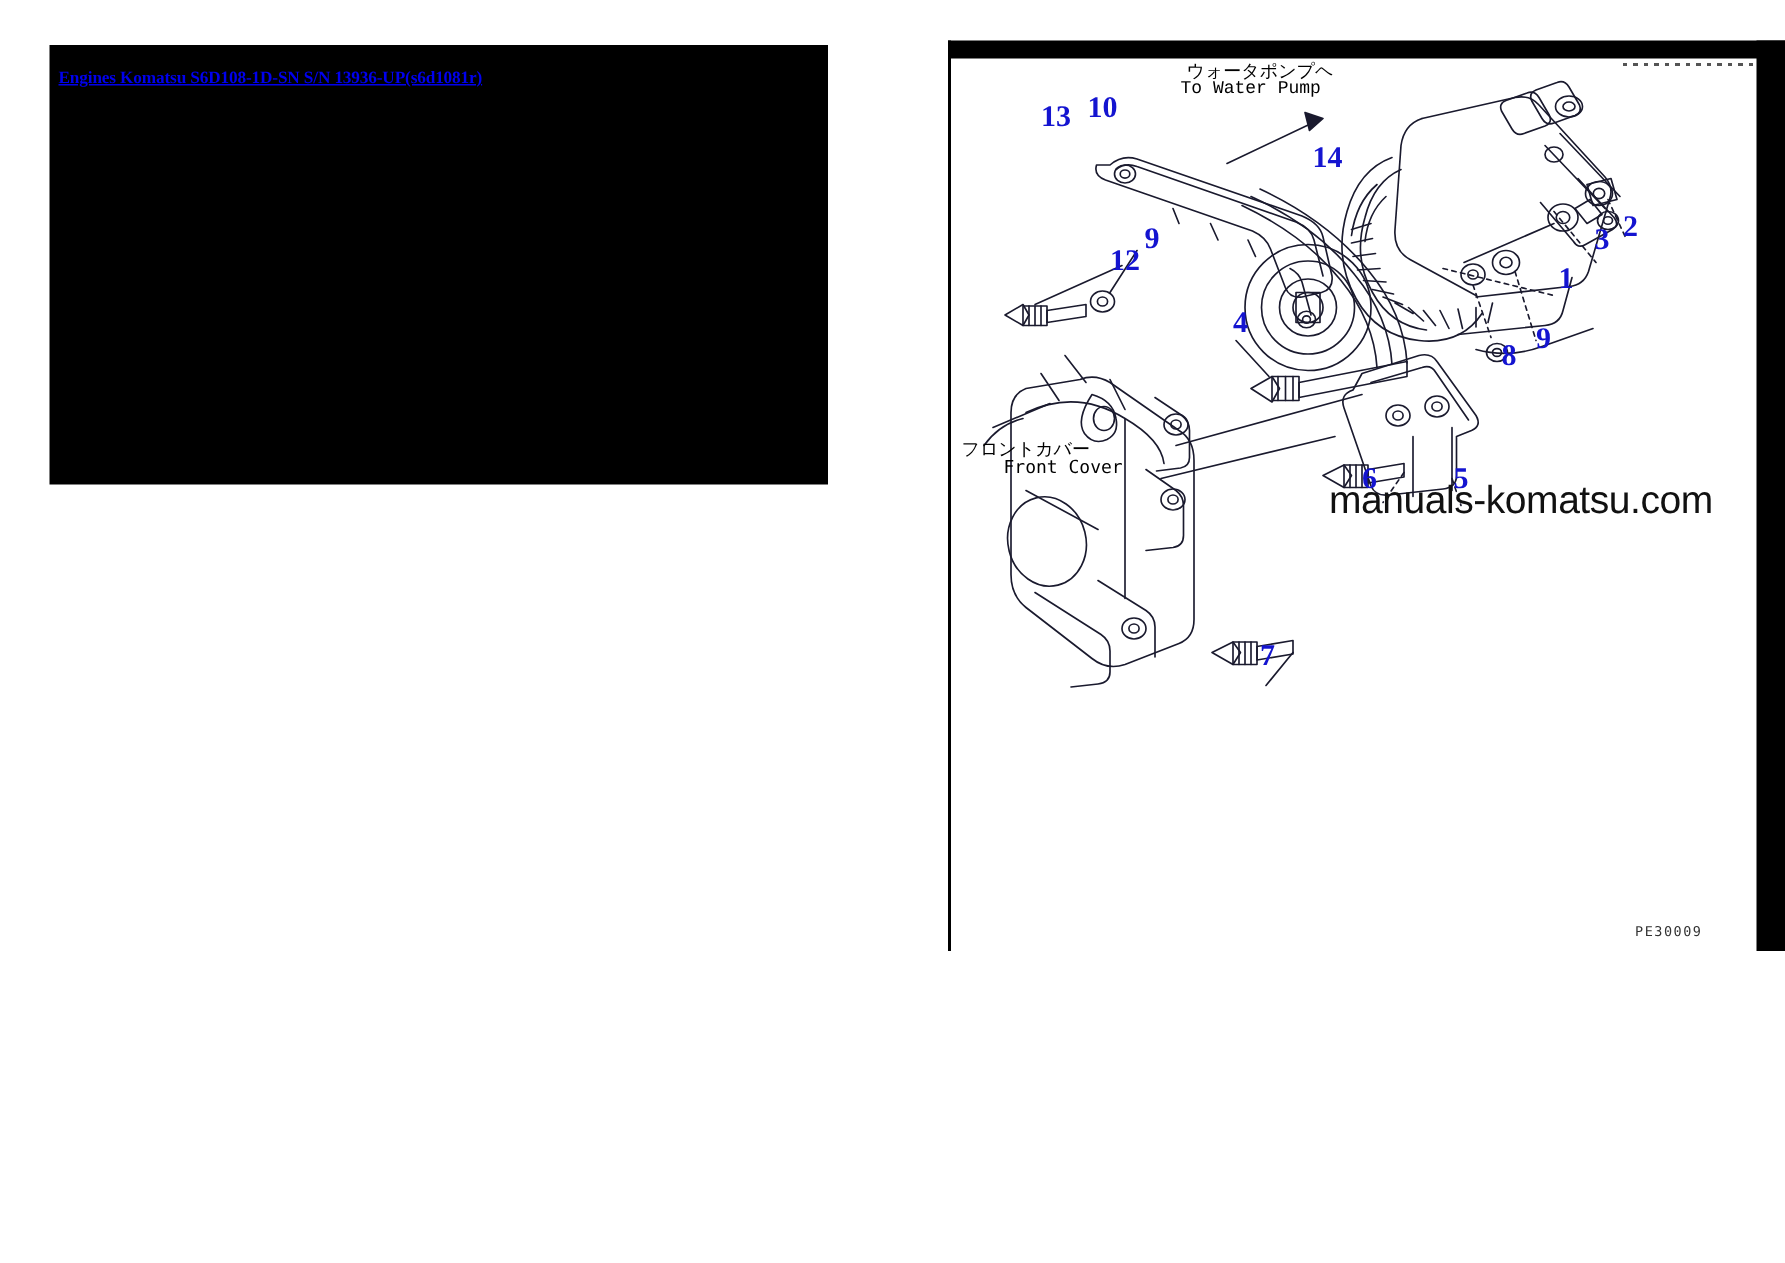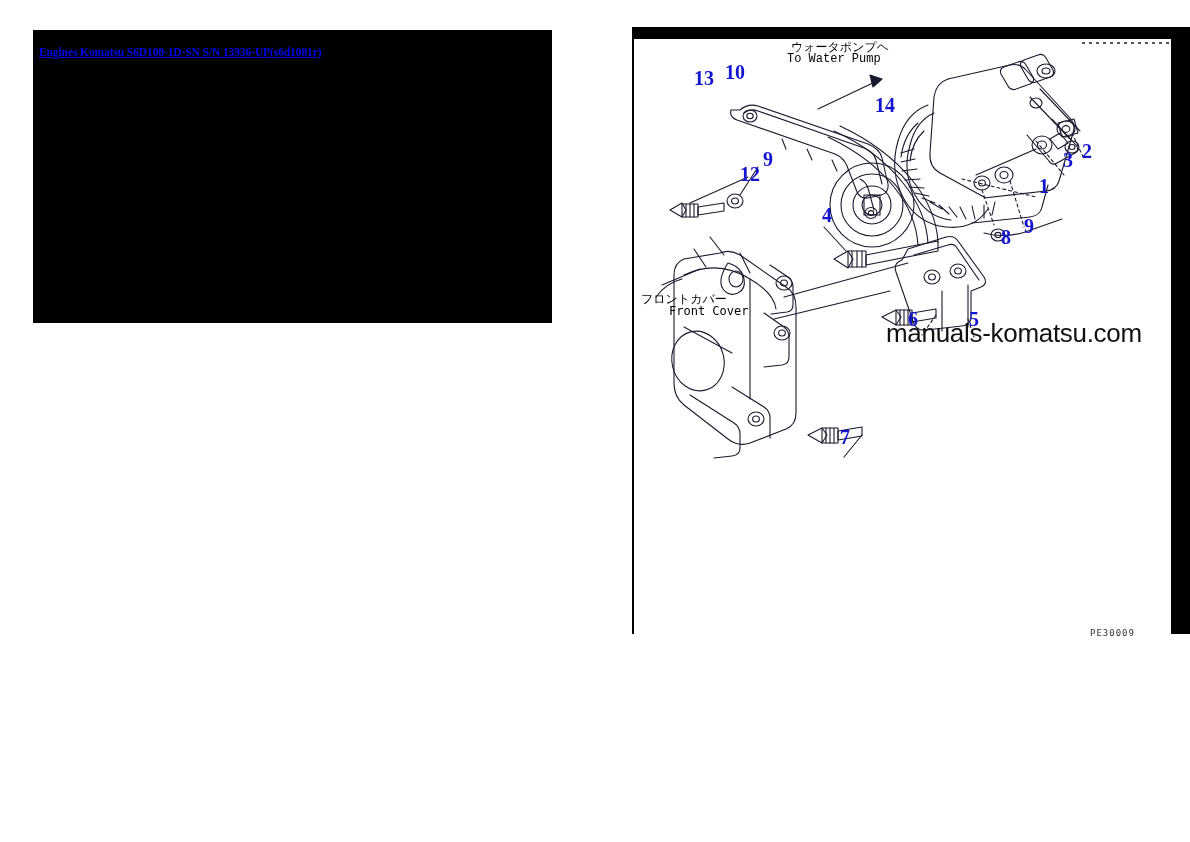--- a/index.html
+++ b/index.html
@@ -132,21 +132,20 @@
 
   #sheet-code {
     position: absolute;
     left: 1090px;
     top: 617px;
     color: #333333;
     font-family: "DejaVu Sans Mono", monospace;
     font-size: 9px;
     letter-spacing: 1px;
     white-space: nowrap;
-    margin-top: 11px;
   }
 </style>
 </head>
 <body>
 
 <div id="page">
 
   <div id="viewer-panel">
     <a id="viewer-title-link">Engines Komatsu S6D108-1D-SN S/N 13936-UP(s6d1081r)</a>
   </div>

